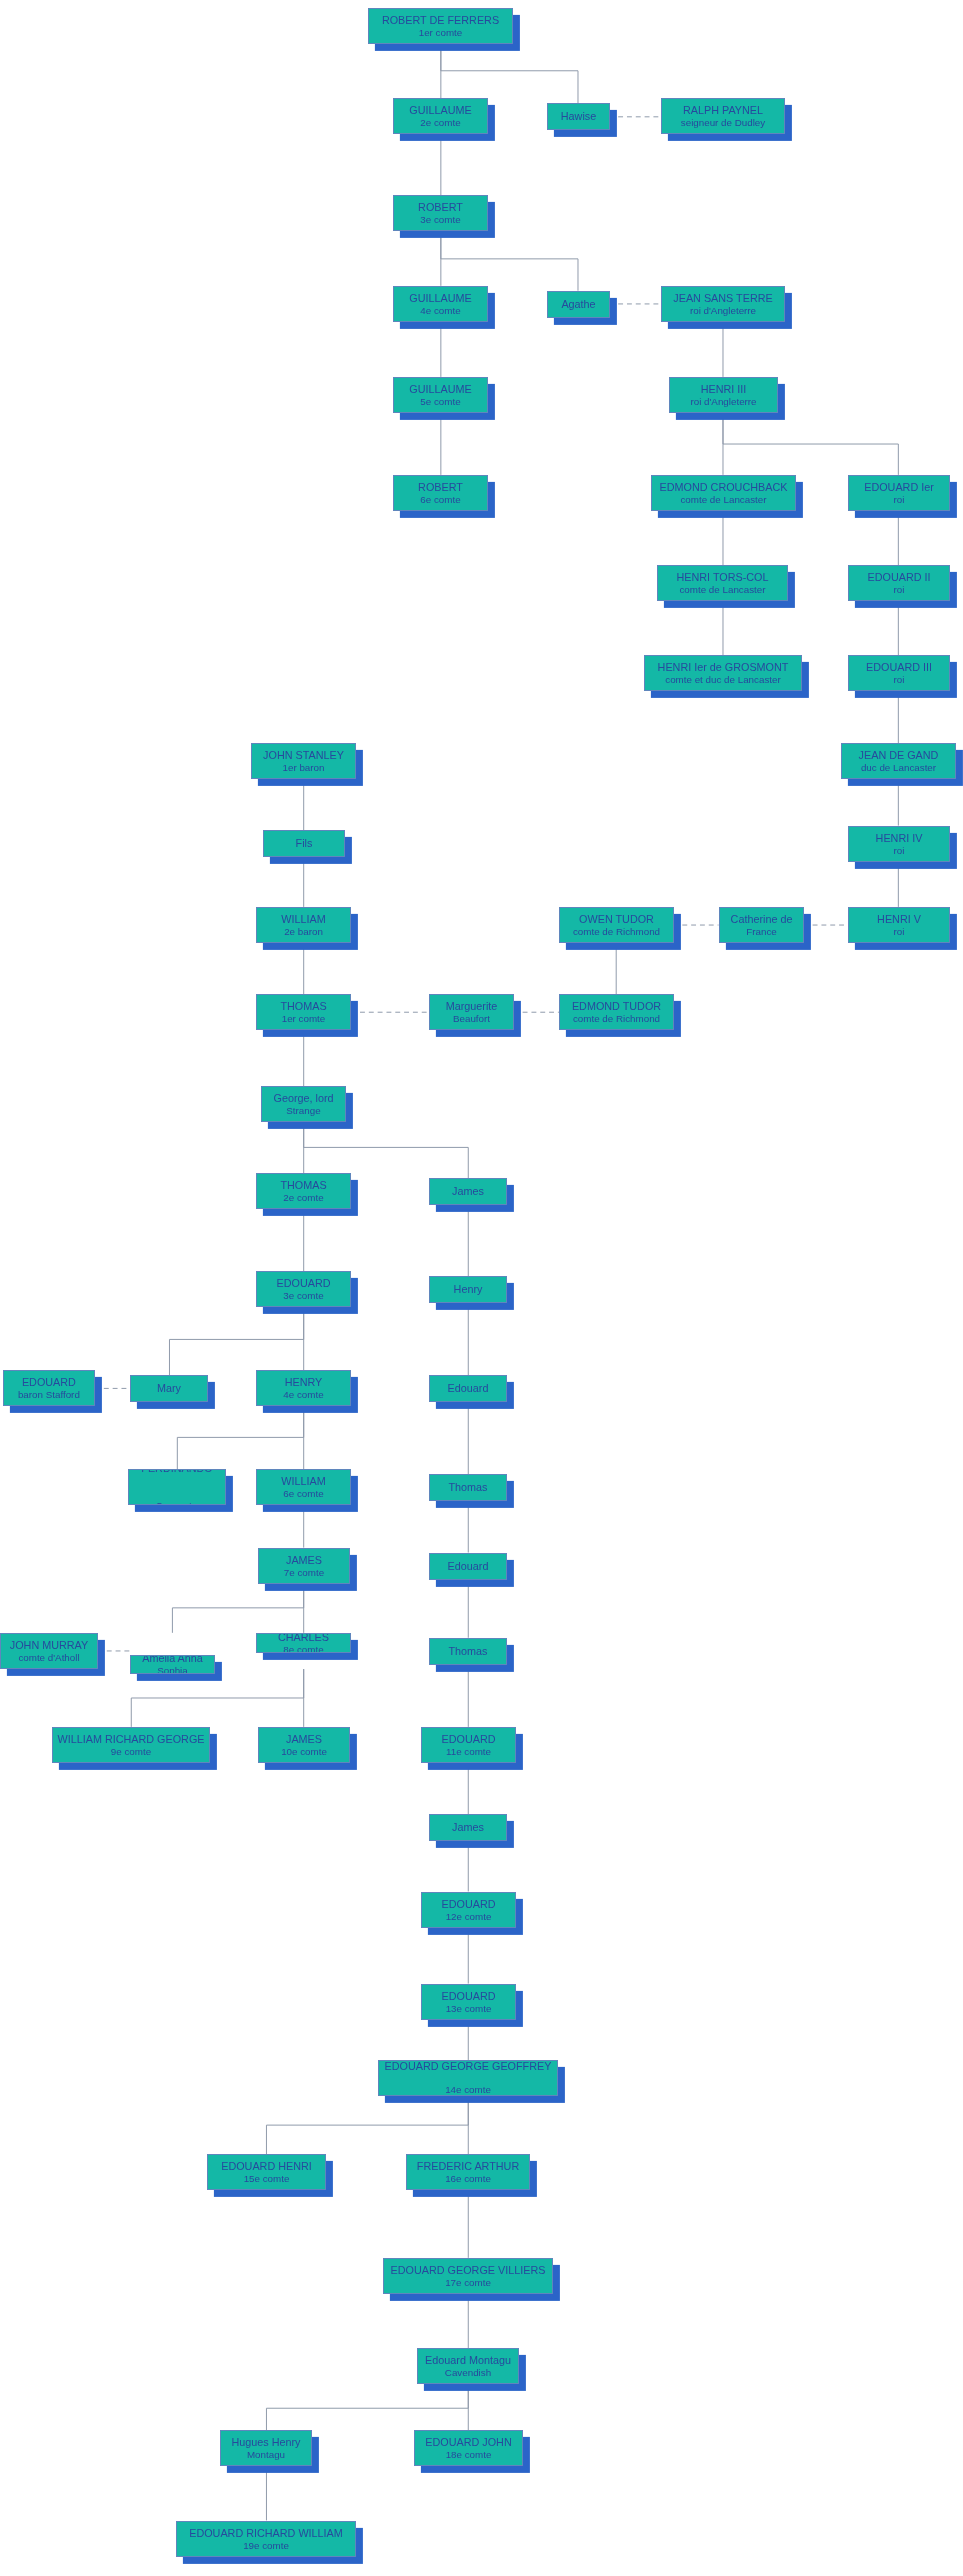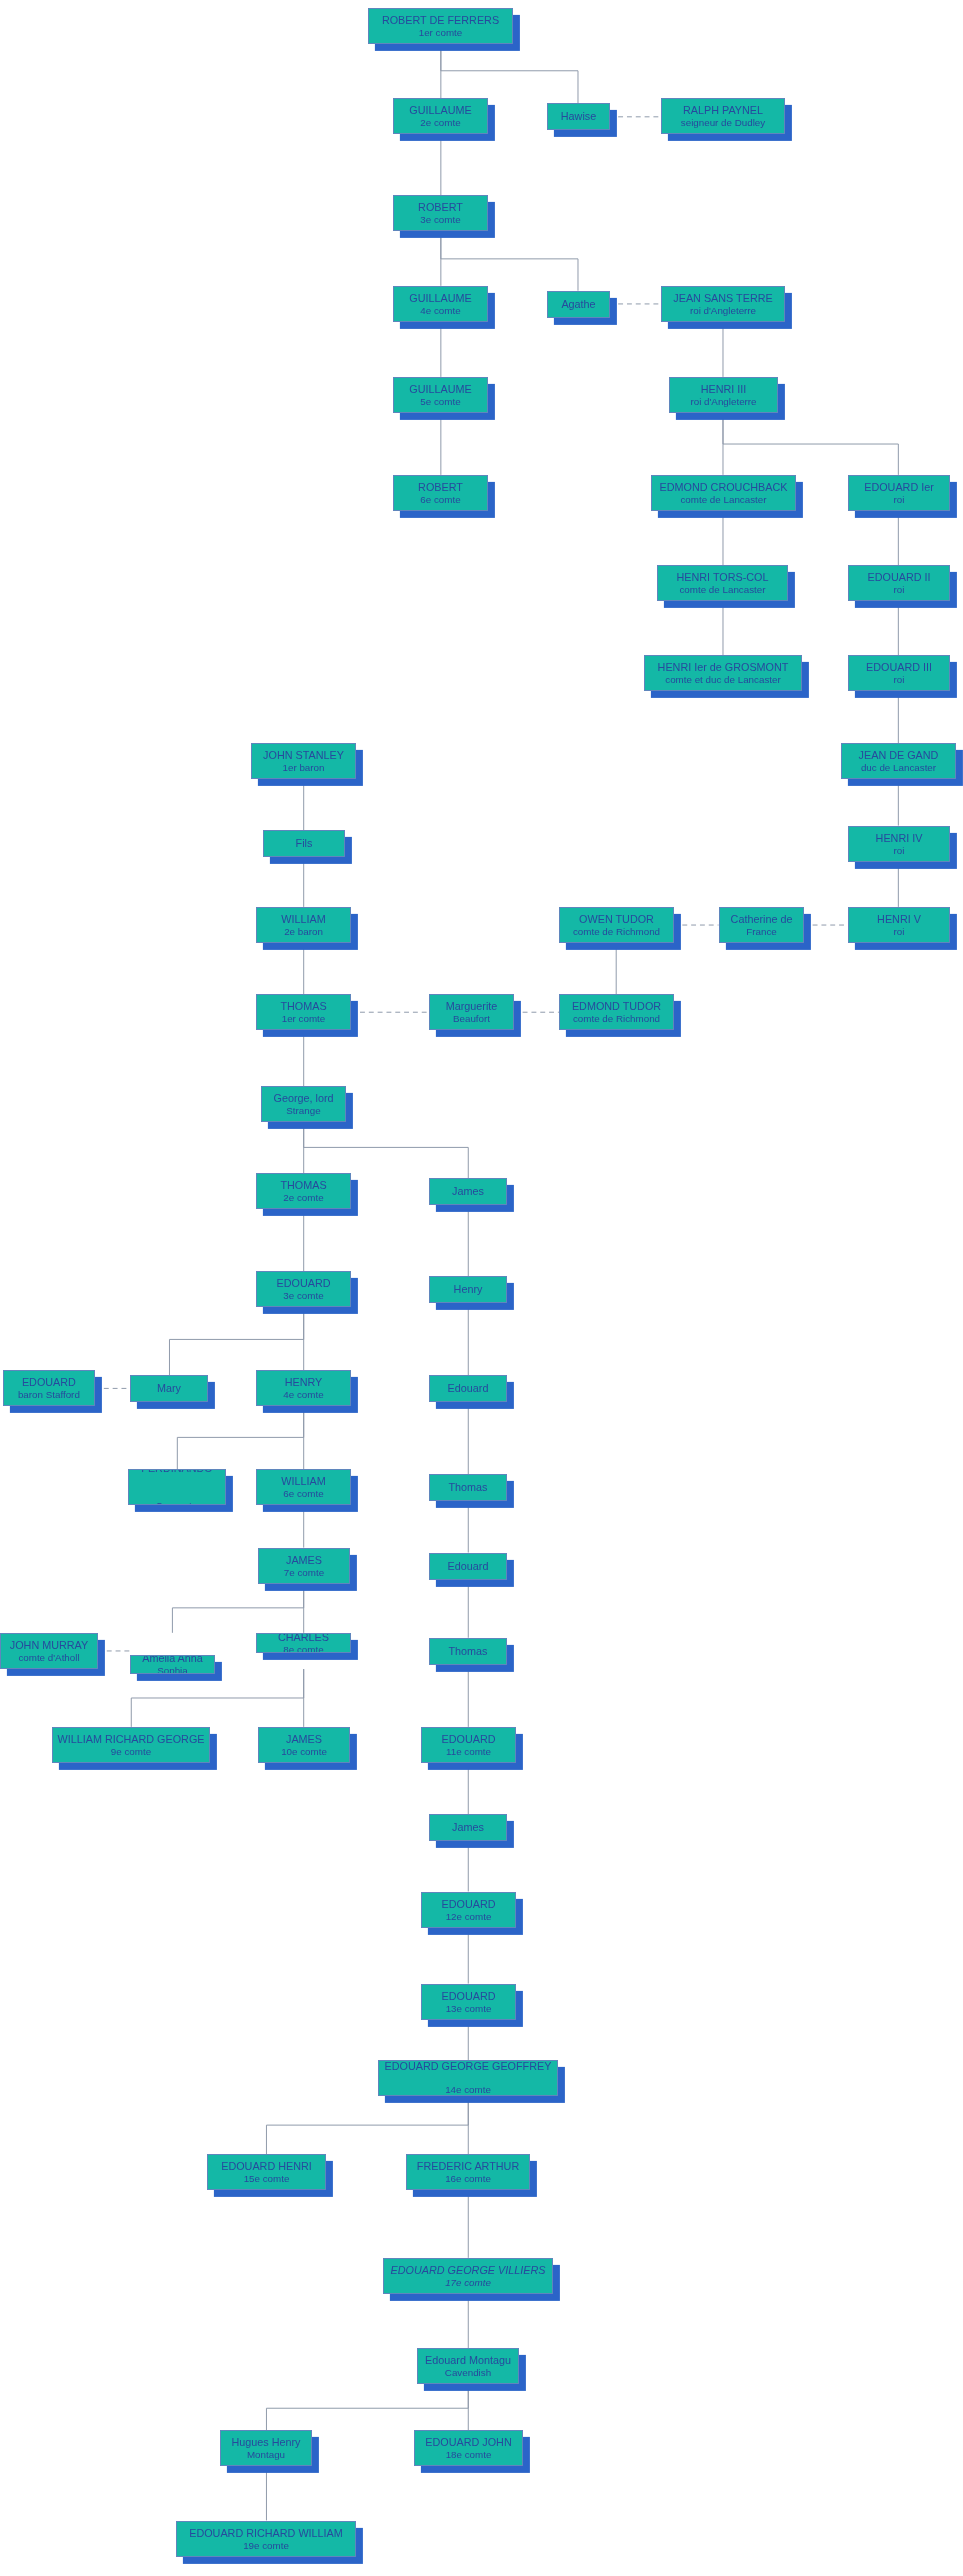--- a/index.html
+++ b/index.html
@@ -312,21 +312,21 @@
         <div class="title">14e comte</div>
       </div>
       <div class="node" style="left: 207px; top: 2154px; width: 119px; height: 36px;">
         <div class="name">EDOUARD HENRI</div>
         <div class="title">15e comte</div>
       </div>
       <div class="node" style="left: 406px; top: 2154px; width: 124px; height: 36px;">
         <div class="name">FREDERIC ARTHUR</div>
         <div class="title">16e comte</div>
       </div>
-      <div class="node" style="left: 383px; top: 2258px; width: 170px; height: 36px; font-style: italic;">
+      <div class="node" style="left: 383px; top: 2258px; width: 170px; height: 36px;">
         <div class="name">EDOUARD GEORGE VILLIERS</div>
         <div class="title">17e comte</div>
       </div>
       <div class="node" style="left: 417px; top: 2348px; width: 102px; height: 36px;">
         <div class="name">Edouard Montagu</div>
         <div class="title">Cavendish</div>
       </div>
       <div class="node" style="left: 220px; top: 2430px; width: 92px; height: 36px;">
         <div class="name">Hugues Henry</div>
         <div class="title">Montagu</div>

